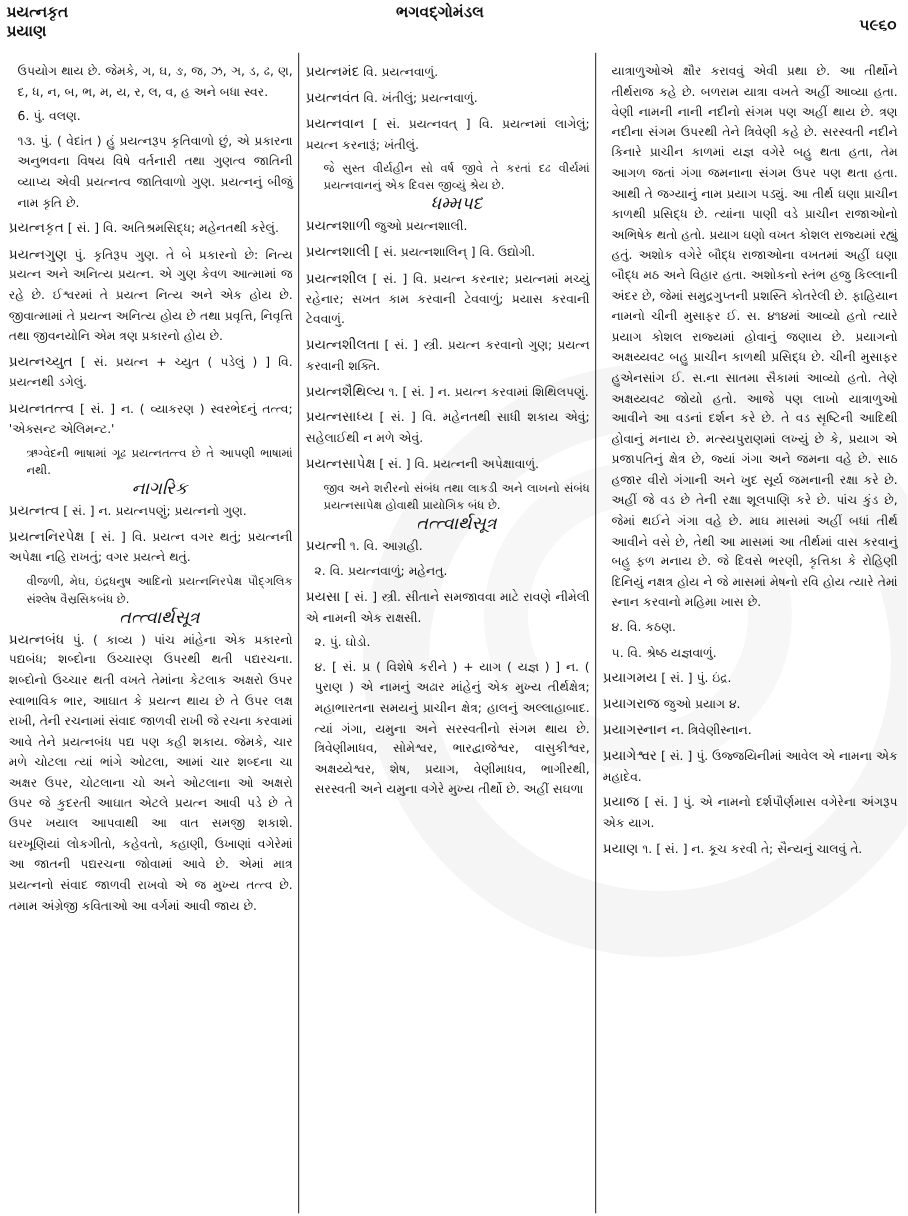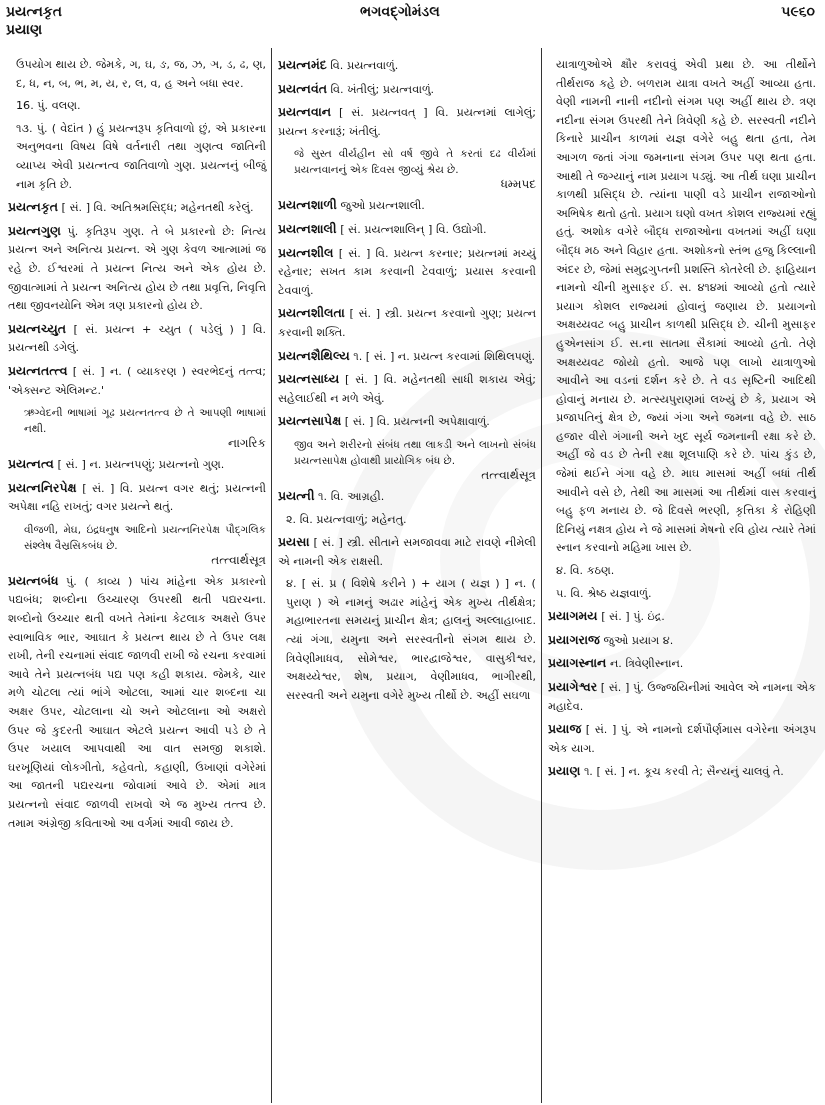--- a/index.html
+++ b/index.html
@@ -6,53 +6,53 @@
   body { width:825px; height:1105px; overflow:hidden; position:relative;
          font-family:"DejaVu Sans", sans-serif; color:#111; }
   .watermark { position:absolute; left:330px; top:330px; width:420px; height:420px;
                border-radius:50%; border:60px solid #f1f1f1; opacity:.7; z-index:0; }
   .watermark2 { position:absolute; left:440px; top:420px; width:200px; height:200px;
                border-radius:50%; border:40px solid #f3f3f3; opacity:.7; z-index:0; }
   .header { position:absolute; left:0; top:0; width:825px; height:44px; z-index:2; }
   .hw-first { position:absolute; left:6px; top:3px; font-size:14px; font-weight:bold; }
   .hw-last  { position:absolute; left:6px; top:21px; font-size:14px; font-weight:bold; }
   .book-title { position:absolute; left:360px; top:3px; font-size:14px; font-weight:bold; }
-  .page-num { position:absolute; right:10px; top:3px; font-size:14px; font-weight:bold; }
+  .page-num { position:absolute; right:10px; top:15px; font-size:14px; font-weight:bold; }
   .col { position:absolute; top:56px; z-index:2; font-size:11.2px; line-height:18.6px; }
   .col1 { left:8px; width:258px; }
   .col2 { left:278px; width:258px; }
   .col3 { left:548px; width:268px; }
   .rule { position:absolute; top:48px; width:1px; height:1055px; background:#333; z-index:2; }
   .rule1 { left:271px; } .rule2 { left:541px; }
   .entry { margin:0 0 4px 0; text-align:justify; }
-  .hw { font-weight:bold; font-size:12.5px; }
+  .hw { font-weight:normal; font-size:12.5px; }
   .body { }
   .quote { padding-left:16px; font-size:10.5px; line-height:16px; margin:0 0 4px 0; text-align:justify; }
-  .src { text-align:right; font-size:12px; line-height:15px; }
+  .src { text-align:center; font-size:16px; line-height:15px;font-style:italic; }
   .sense { padding-left:8px; margin:0 0 4px 0; text-align:justify; }
 </style>
 </head>
 <body>
 
 <div class="watermark"></div>
 <div class="watermark2"></div>
 
 <div class="header">
   <span class="hw-first">પ્રયત્નકૃત</span>
   <span class="hw-last">પ્રયાણ</span>
   <span class="book-title">ભગવદ્ગોમંડલ</span>
   <span class="page-num">૫૯૬૦</span>
 </div>
 
 <div class="rule rule1"></div>
 <div class="rule rule2"></div>
 
 <div class="col col1">
     <p class="sense">ઉપયોગ થાય છે. જેમકે, ગ, ઘ, ઙ, જ, ઝ, ઞ, ડ, ઢ, ણ, દ, ધ, ન, બ, ભ, મ, ય, ર, લ, વ, હ અને બધા સ્વર.</p>
-    <p class="sense">16. પું. વલણ.</p>
+    <p class="sense">6. પું. વલણ.</p>
     <p class="sense">૧૩. પું. ( વેદાંત ) હું પ્રયત્નરૂપ કૃતિવાળો છું, એ પ્રકારના અનુભવના વિષય વિષે વર્તનારી તથા ગુણત્વ જાતિની વ્યાપ્ય એવી પ્રયત્નત્વ જાતિવાળો ગુણ. પ્રયત્નનું બીજું નામ કૃતિ છે.</p>
     <p class="entry"><span class="hw">પ્રયત્નકૃત</span> <span class="body">[ સં. ] વિ. અતિશ્રમસિદ્ધ; મહેનતથી કરેલું.</span></p>
     <p class="entry"><span class="hw">પ્રયત્નગુણ</span> <span class="body">પું. કૃતિરૂપ ગુણ. તે બે પ્રકારનો છે: નિત્ય પ્રયત્ન અને અનિત્ય પ્રયત્ન. એ ગુણ કેવળ આત્મામાં જ રહે છે. ઈશ્વરમાં તે પ્રયત્ન નિત્ય અને એક હોય છે. જીવાત્મામાં તે પ્રયત્ન અનિત્ય હોય છે તથા પ્રવૃત્તિ, નિવૃત્તિ તથા જીવનયોનિ એમ ત્રણ પ્રકારનો હોય છે.</span></p>
     <p class="entry"><span class="hw">પ્રયત્નચ્યુત</span> <span class="body">[ સં. પ્રયત્ન + ચ્યુત ( પડેલું ) ] વિ. પ્રયત્નથી ડગેલું.</span></p>
     <p class="entry"><span class="hw">પ્રયત્નતત્ત્વ</span> <span class="body">[ સં. ] ન. ( વ્યાકરણ ) સ્વરભેદનું તત્ત્વ; 'એક્સન્ટ એલિમન્ટ.'</span></p>
     <div class="quote">
       <div>ઋગ્વેદની ભાષામાં ગૂઢ પ્રયત્નતત્ત્વ છે તે આપણી ભાષામાં નથી.</div>
       <div class="src">નાગરિક</div>
     </div>
     <p class="entry"><span class="hw">પ્રયત્નત્વ</span> <span class="body">[ સં. ] ન. પ્રયત્નપણું; પ્રયત્નનો ગુણ.</span></p>
@@ -78,20 +78,21 @@
     <p class="entry"><span class="hw">પ્રયત્નશૈથિલ્ય</span> <span class="body">૧. [ સં. ] ન. પ્રયત્ન કરવામાં શિથિલપણું.</span></p>
     <p class="entry"><span class="hw">પ્રયત્નસાધ્ય</span> <span class="body">[ સં. ] વિ. મહેનતથી સાધી શકાય એવું; સહેલાઈથી ન મળે એવું.</span></p>
     <p class="entry"><span class="hw">પ્રયત્નસાપેક્ષ</span> <span class="body">[ સં. ] વિ. પ્રયત્નની અપેક્ષાવાળું.</span></p>
     <div class="quote">
       <div>જીવ અને શરીરનો સંબંધ તથા લાકડી અને લાખનો સંબંધ પ્રયત્નસાપેક્ષ હોવાથી પ્રાયોગિક બંધ છે.</div>
       <div class="src">તત્ત્વાર્થસૂત્ર</div>
     </div>
     <p class="entry"><span class="hw">પ્રયત્ની</span> <span class="body">૧. વિ. આગ્રહી.</span></p>
     <p class="sense">૨. વિ. પ્રયત્નવાળું; મહેનતુ.</p>
     <p class="entry"><span class="hw">પ્રયસા</span> <span class="body">[ સં. ] સ્ત્રી. સીતાને સમજાવવા માટે રાવણે નીમેલી એ નામની એક રાક્ષસી.</span></p>
+    <p class="sense">૨. પું. ઘોડો.</p>
     <p class="sense">૪. [ સં. પ્ર ( વિશેષે કરીને ) + યાગ ( યજ્ઞ ) ] ન. ( પુરાણ ) એ નામનું અઢાર માંહેનું એક મુખ્ય તીર્થક્ષેત્ર; મહાભારતના સમયનું પ્રાચીન ક્ષેત્ર; હાલનું અલ્લાહાબાદ. ત્યાં ગંગા, યમુના અને સરસ્વતીનો સંગમ થાય છે. ત્રિવેણીમાધવ, સોમેશ્વર, ભારદ્વાજેશ્વર, વાસુકીશ્વર, અક્ષય્યેશ્વર, શેષ, પ્રયાગ, વેણીમાધવ, ભાગીરથી, સરસ્વતી અને યમુના વગેરે મુખ્ય તીર્થો છે. અહીં સઘળા</p>
   </div>
 <div class="col col3">
     <p class="sense">યાત્રાળુઓએ ક્ષૌર કરાવવું એવી પ્રથા છે. આ તીર્થોને તીર્થરાજ કહે છે. બળરામ યાત્રા વખતે અહીં આવ્યા હતા. વેણી નામની નાની નદીનો સંગમ પણ અહીં થાય છે. ત્રણ નદીના સંગમ ઉપરથી તેને ત્રિવેણી કહે છે. સરસ્વતી નદીને કિનારે પ્રાચીન કાળમાં યજ્ઞ વગેરે બહુ થતા હતા, તેમ આગળ જતાં ગંગા જમનાના સંગમ ઉપર પણ થતા હતા. આથી તે જગ્યાનું નામ પ્રયાગ પડ્યું. આ તીર્થ ઘણા પ્રાચીન કાળથી પ્રસિદ્ધ છે. ત્યાંના પાણી વડે પ્રાચીન રાજાઓનો અભિષેક થતો હતો. પ્રયાગ ઘણો વખત કોશલ રાજ્યમાં રહ્યું હતું. અશોક વગેરે બૌદ્ધ રાજાઓના વખતમાં અહીં ઘણા બૌદ્ધ મઠ અને વિહાર હતા. અશોકનો સ્તંભ હજુ કિલ્લાની અંદર છે, જેમાં સમુદ્રગુપ્તની પ્રશસ્તિ કોતરેલી છે. ફાહિયાન નામનો ચીની મુસાફર ઈ. સ. ૪૧૪માં આવ્યો હતો ત્યારે પ્રયાગ કોશલ રાજ્યમાં હોવાનું જણાય છે. પ્રયાગનો અક્ષય્યવટ બહુ પ્રાચીન કાળથી પ્રસિદ્ધ છે. ચીની મુસાફર હુએનસાંગ ઈ. સ.ના સાતમા સૈકામાં આવ્યો હતો. તેણે અક્ષય્યવટ જોયો હતો. આજે પણ લાખો યાત્રાળુઓ આવીને આ વડનાં દર્શન કરે છે. તે વડ સૃષ્ટિની આદિથી હોવાનું મનાય છે. મત્સ્યપુરાણમાં લખ્યું છે કે, પ્રયાગ એ પ્રજાપતિનું ક્ષેત્ર છે, જ્યાં ગંગા અને જમના વહે છે. સાઠ હજાર વીરો ગંગાની અને ખુદ સૂર્ય જમનાની રક્ષા કરે છે. અહીં જે વડ છે તેની રક્ષા શૂલપાણિ કરે છે. પાંચ કુંડ છે, જેમાં થઈને ગંગા વહે છે. માઘ માસમાં અહીં બધાં તીર્થ આવીને વસે છે, તેથી આ માસમાં આ તીર્થમાં વાસ કરવાનું બહુ ફળ મનાય છે. જે દિવસે ભરણી, કૃત્તિકા કે રોહિણી દિનિયું નક્ષત્ર હોય ને જે માસમાં મેષનો રવિ હોય ત્યારે તેમાં સ્નાન કરવાનો મહિમા ખાસ છે.</p>
     <p class="sense">૪. વિ. કઠણ.</p>
     <p class="sense">૫. વિ. શ્રેષ્ઠ યજ્ઞવાળું.</p>
     <p class="entry"><span class="hw">પ્રયાગમય</span> <span class="body">[ સં. ] પું. ઇંદ્ર.</span></p>
     <p class="entry"><span class="hw">પ્રયાગરાજ</span> <span class="body">જુઓ પ્રયાગ ૪.</span></p>
     <p class="entry"><span class="hw">પ્રયાગસ્નાન</span> <span class="body">ન. ત્રિવેણીસ્નાન.</span></p>
     <p class="entry"><span class="hw">પ્રયાગેશ્વર</span> <span class="body">[ સં. ] પું. ઉજ્જયિનીમાં આવેલ એ નામના એક મહાદેવ.</span></p>

